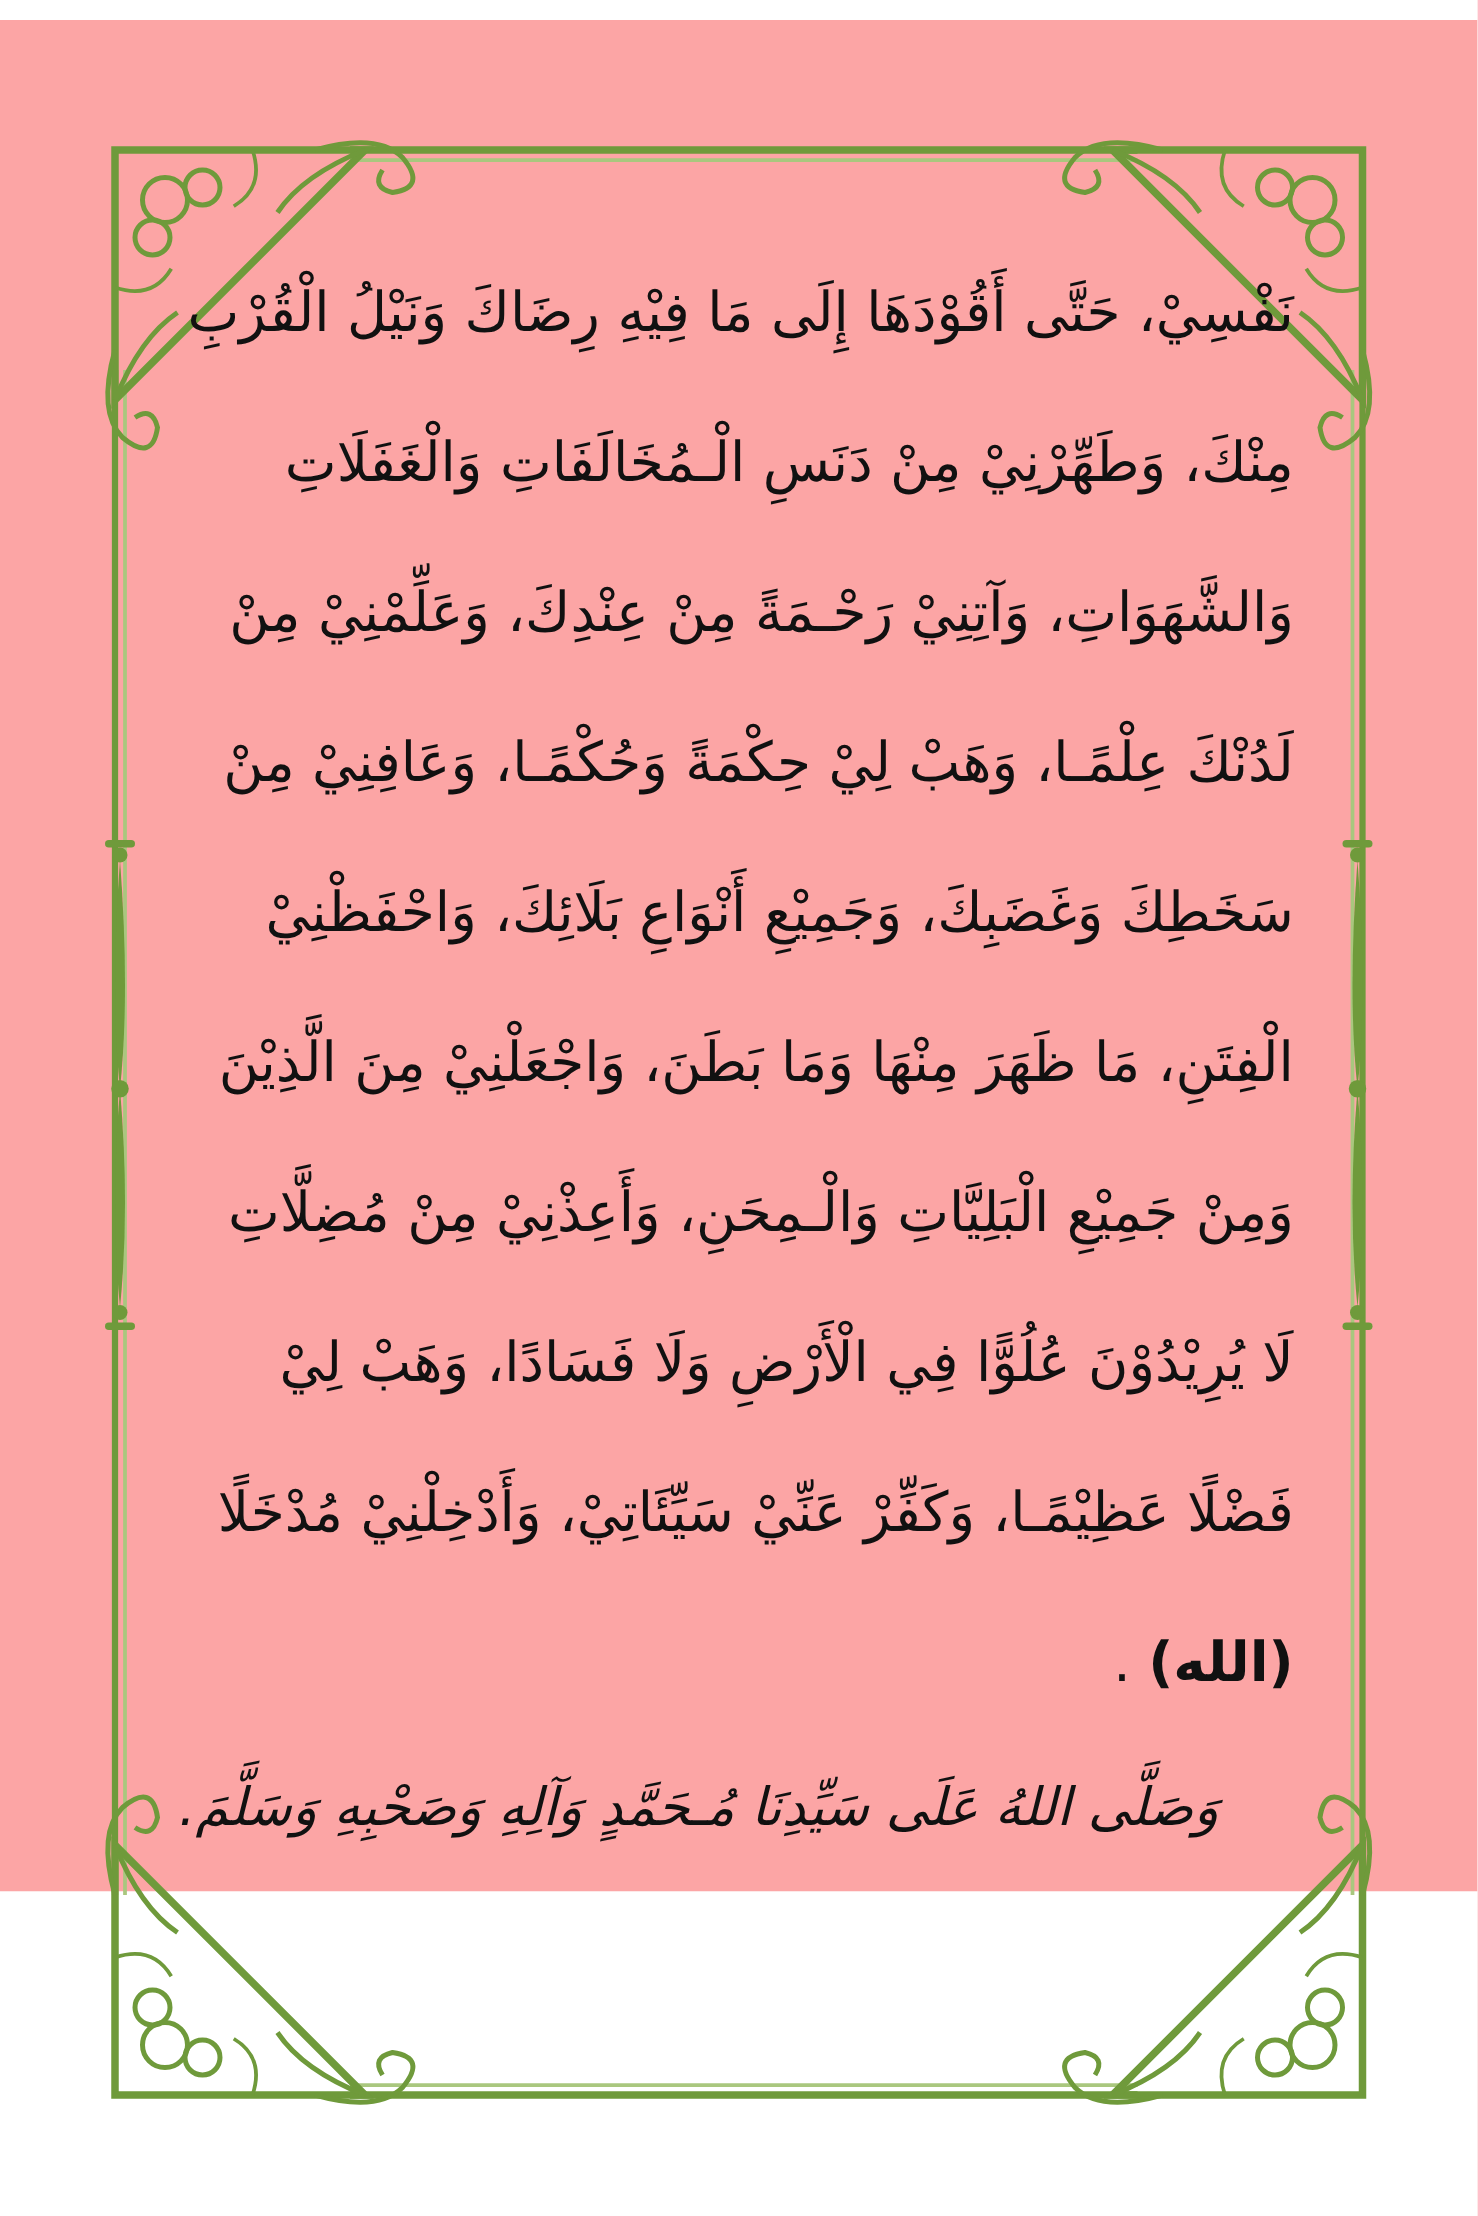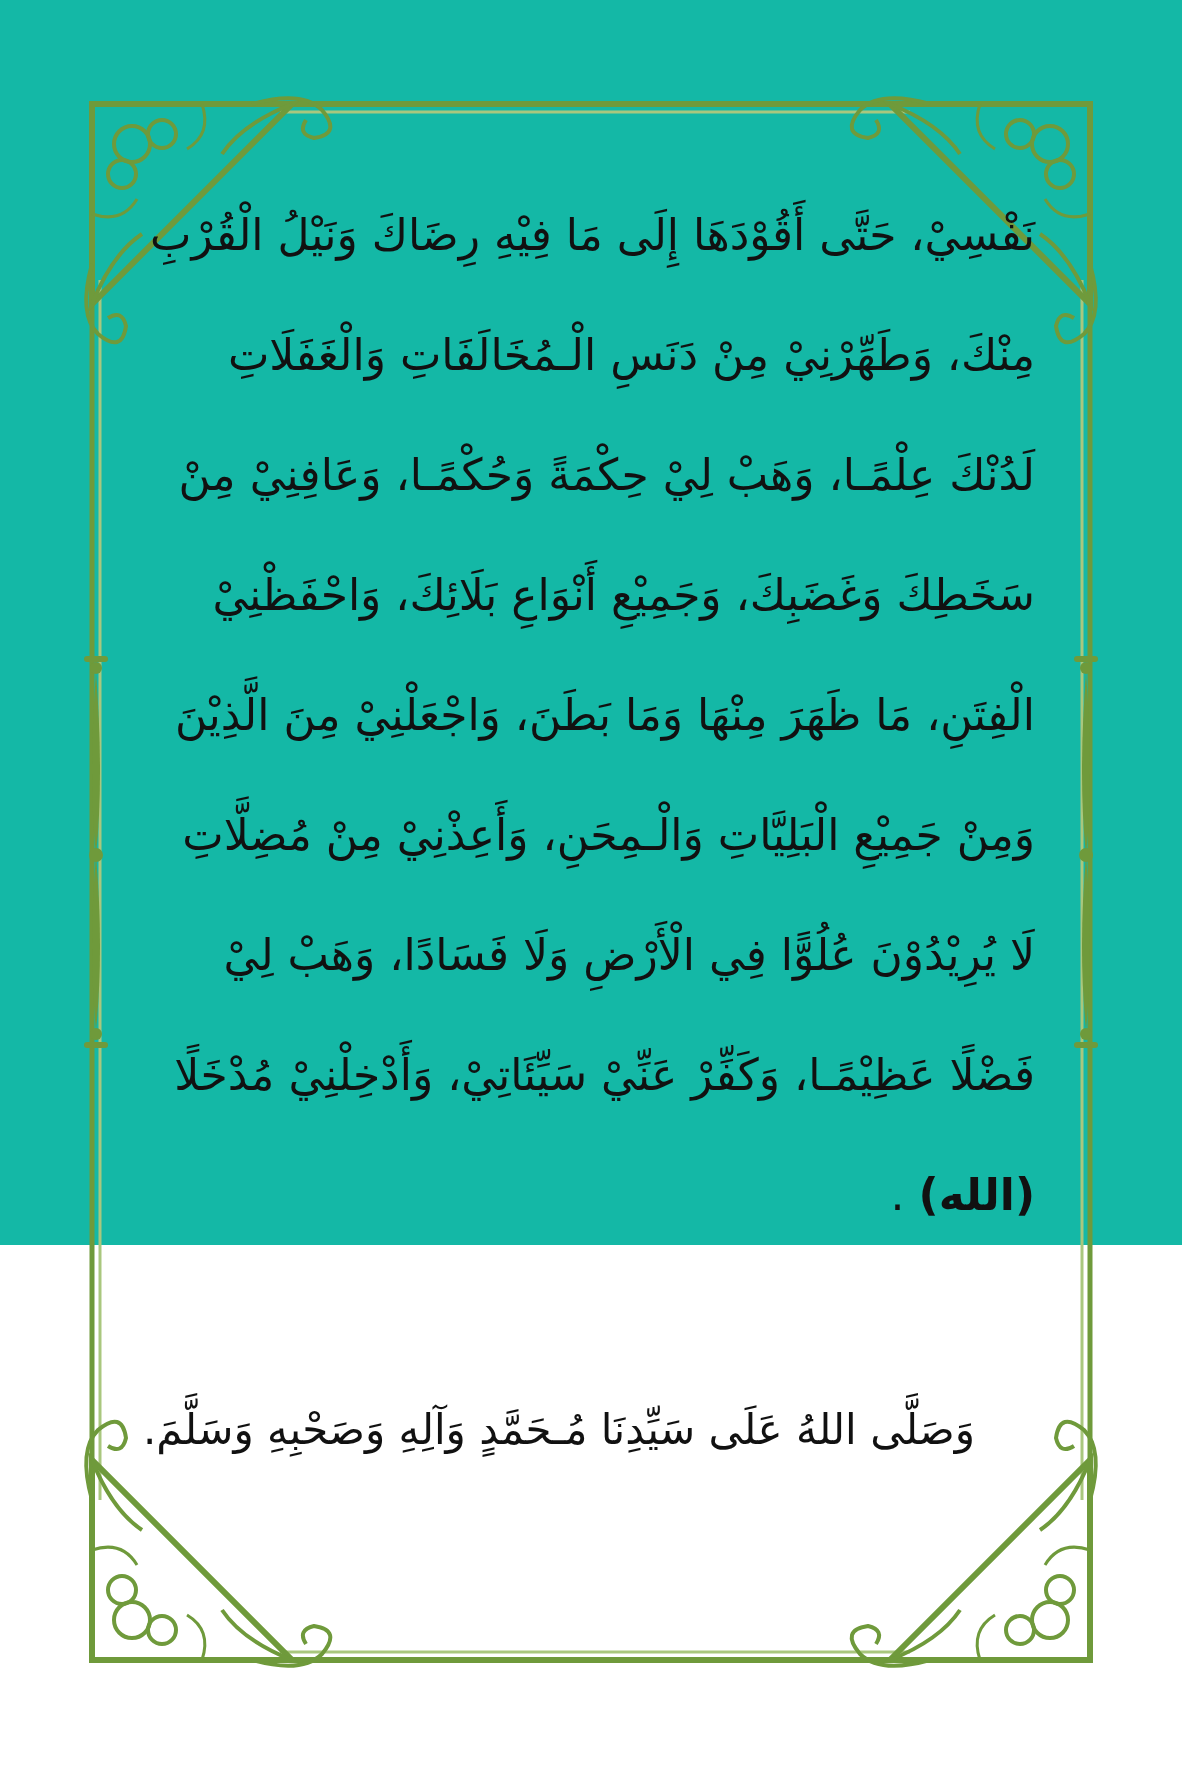--- a/index.html
+++ b/index.html
@@ -1,35 +1,35 @@
 <!DOCTYPE html>
 <html><head>
 <meta charset="utf-8">
 <style>
   html, body { margin:0; padding:0; background:#ffffff; }
   body { width:1182px; height:1773px; position:relative; overflow:hidden; font-family:"DejaVu Serif", serif; }
-  .page { position:absolute; left:0; top:0; width:1182px; height:1245px; background:#14b8a6; }
+  .page { position:absolute; left:0; top:16px; width:1182px; height:1497px; background:#fca5a5; }
   .frame-svg { position:absolute; left:0; top:0; width:1182px; height:1773px; }
   .text-block {
     position:absolute; left:150px; top:175px; width:885px;
     direction:rtl; text-align:justify; text-align-last:justify;
     color:#111;
     font-family:"DejaVu Sans", sans-serif;
     font-size:44px;
   }
   .line {
     height:120px; line-height:120px; white-space:nowrap;
     display:flex; justify-content:space-between; direction:rtl;
   }
   .line.short { justify-content:flex-start; gap:14px; }
   .bold { font-weight:bold; }
   .closing {
     position:absolute; left:150px; top:1380px; width:825px;
     direction:rtl; text-align:right; font-size:42px; line-height:100px;
-    font-family:"DejaVu Sans", sans-serif; color:#111; white-space:nowrap;
+    font-family:"DejaVu Sans", sans-serif; color:#111; white-space:nowrap;font-style:italic;
   }
   .page-number {
     position:absolute; left:0; width:1182px; top:1610px; text-align:center;
     font-size:36px; font-family:"DejaVu Sans", sans-serif; color:#111; direction:rtl;
   }
 </style>
 </head>
 <body>
 
 <div class="page">
@@ -91,20 +91,23 @@
   </svg>
 
   <div class="text-block">
     <div class="line">
         <span>نَفْسِيْ، حَتَّى أَقُوْدَهَا إِلَى مَا فِيْهِ رِضَاكَ وَنَيْلُ الْقُرْبِ</span>
       </div>
     <div class="line">
         <span>مِنْكَ، وَطَهِّرْنِيْ مِنْ دَنَسِ الْـمُخَالَفَاتِ وَالْغَفَلَاتِ</span>
       </div>
     <div class="line">
+        <span>وَالشَّهَوَاتِ، وَآتِنِيْ رَحْـمَةً مِنْ عِنْدِكَ، وَعَلِّمْنِيْ مِنْ</span>
+      </div>
+    <div class="line">
         <span>لَدُنْكَ عِلْمًـا، وَهَبْ لِيْ حِكْمَةً وَحُكْمًـا، وَعَافِنِيْ مِنْ</span>
       </div>
     <div class="line">
         <span>سَخَطِكَ وَغَضَبِكَ، وَجَمِيْعِ أَنْوَاعِ بَلَائِكَ، وَاحْفَظْنِيْ</span>
       </div>
     <div class="line">
         <span>الْفِتَنِ، مَا ظَهَرَ مِنْهَا وَمَا بَطَنَ، وَاجْعَلْنِيْ مِنَ الَّذِيْنَ</span>
       </div>
     <div class="line">
         <span>وَمِنْ جَمِيْعِ الْبَلِيَّاتِ وَالْـمِحَنِ، وَأَعِذْنِيْ مِنْ مُضِلَّاتِ</span>

